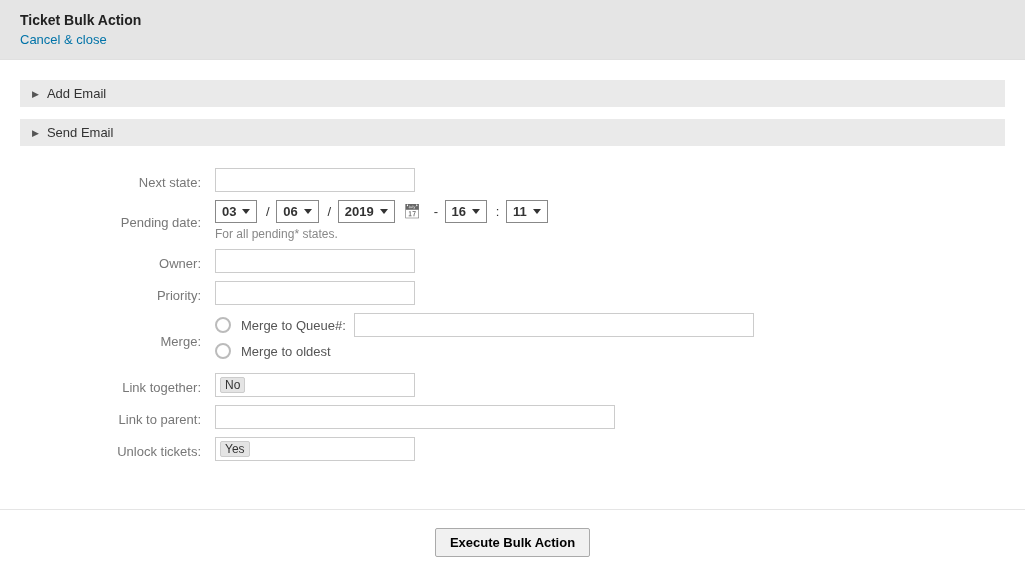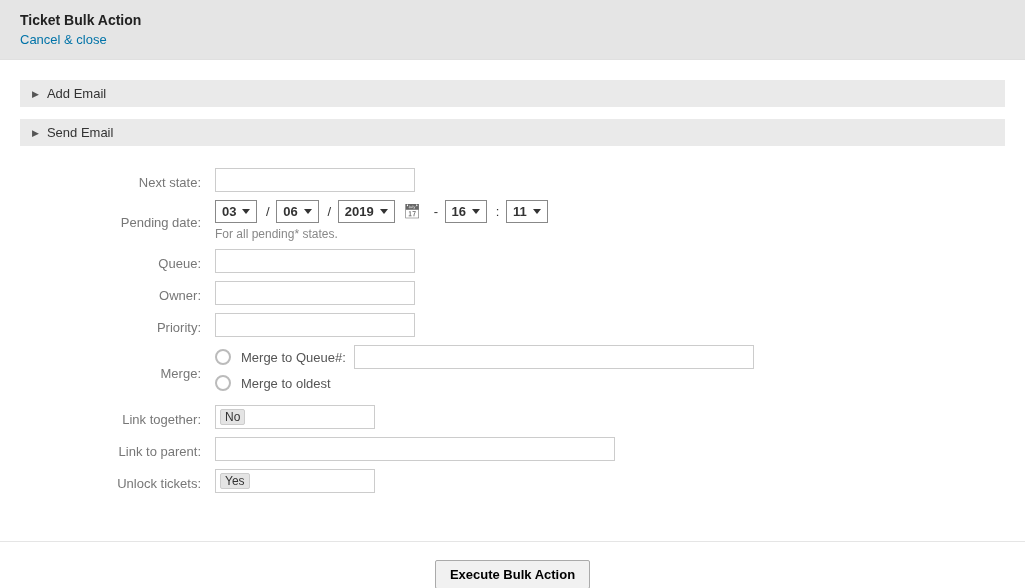--- a/index.html
+++ b/index.html
@@ -28,21 +28,21 @@
     .date-sep { margin: 0 3px; font-size: 13px; color: #333; }
     .cal-icon { display: inline-block; margin: 0 6px 0 3px; color: #666; font-size: 14px; }
     
     .helper-text { font-size: 12px; color: #888; margin-top: 4px; }
     
     .radio-row { display: flex; align-items: center; margin-bottom: 6px; }
     .radio { width: 16px; height: 16px; border: 2px solid #bbb; border-radius: 50%; margin-right: 10px; cursor: pointer; }
     .radio-label { margin-right: 8px; color: #555; }
     .merge-input { width: 400px; height: 24px; border: 1px solid #ccc; }
     
-    .inline-select { width: 160px; height: 24px; border: 1px solid #ccc; background: #fff; padding: 2px 4px; display: inline-flex; align-items: center; }
+    .inline-select { width: 200px; height: 24px; border: 1px solid #ccc; background: #fff; padding: 2px 4px; display: inline-flex; align-items: center; }
     .badge { background: #e4e4e4; border: 1px solid #ccc; padding: 0 4px; font-size: 12px; border-radius: 2px; }
     
     .footer { border-top: 1px solid #e5e5e5; padding: 18px 0; text-align: center; margin-top: 20px; }
     .execute-btn { background: #f1f1f1; border: 1px solid #aaa; padding: 6px 14px; font-size: 13px; font-weight: bold; cursor: pointer; border-radius: 2px; }
   </style>
 </head>
 <body>
 
 <div class="header">
   <div class="header-title">Ticket Bulk Action</div>
@@ -95,26 +95,20 @@
         </span>
         <span class="date-sep">:</span>
         <span class="sel">
           <span class="val">11</span>
           <span class="chev"></span>
         </span>
         <div class="helper-text">For all pending* states.</div>
       </div>
     </div>
 
-    <div class="row">
-      <div class="label-col">Queue:</div>
-      <div class="field-col">
-        <input class="text-input" type="text" value="" style="">
-      </div>
-    </div>
 
     <div class="row">
       <div class="label-col">Owner:</div>
       <div class="field-col">
         <input class="text-input" type="text" value="" style="">
       </div>
     </div>
 
     <div class="row">
       <div class="label-col">Priority:</div>

